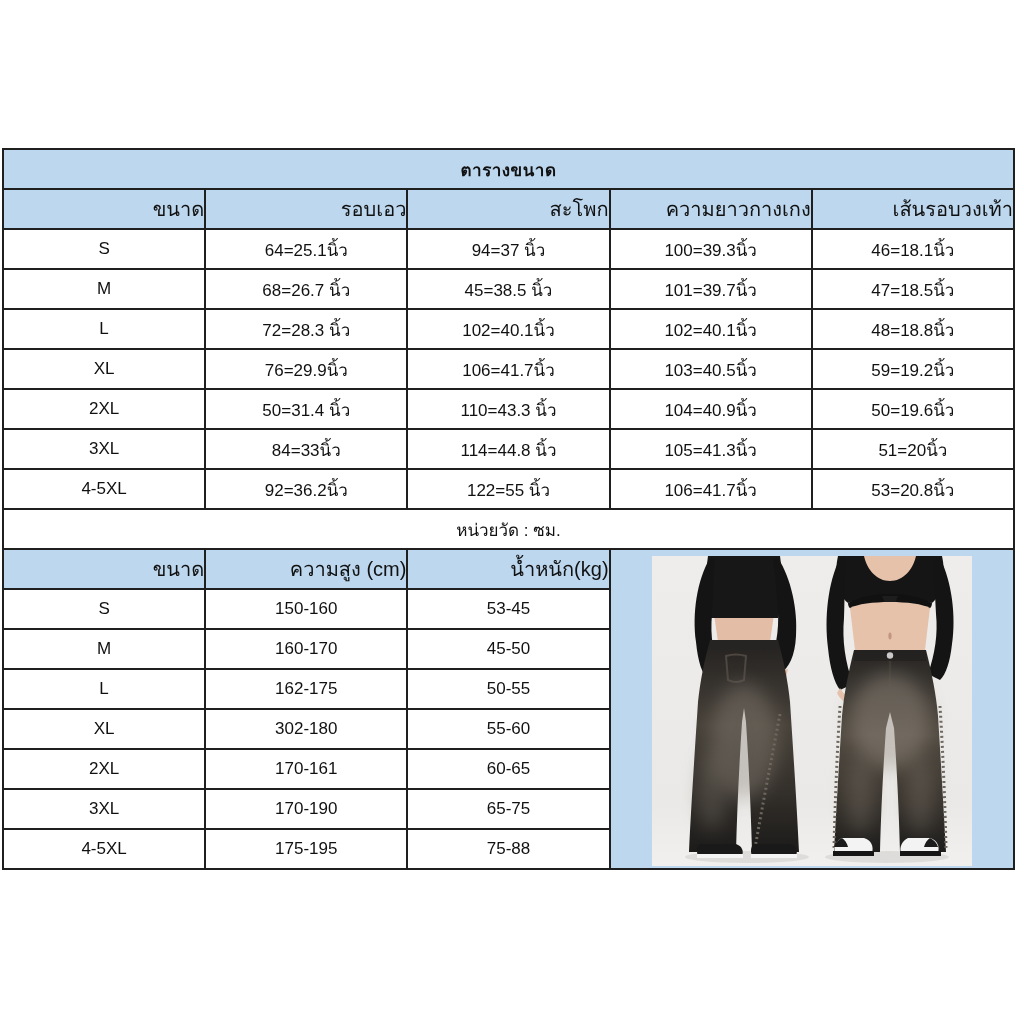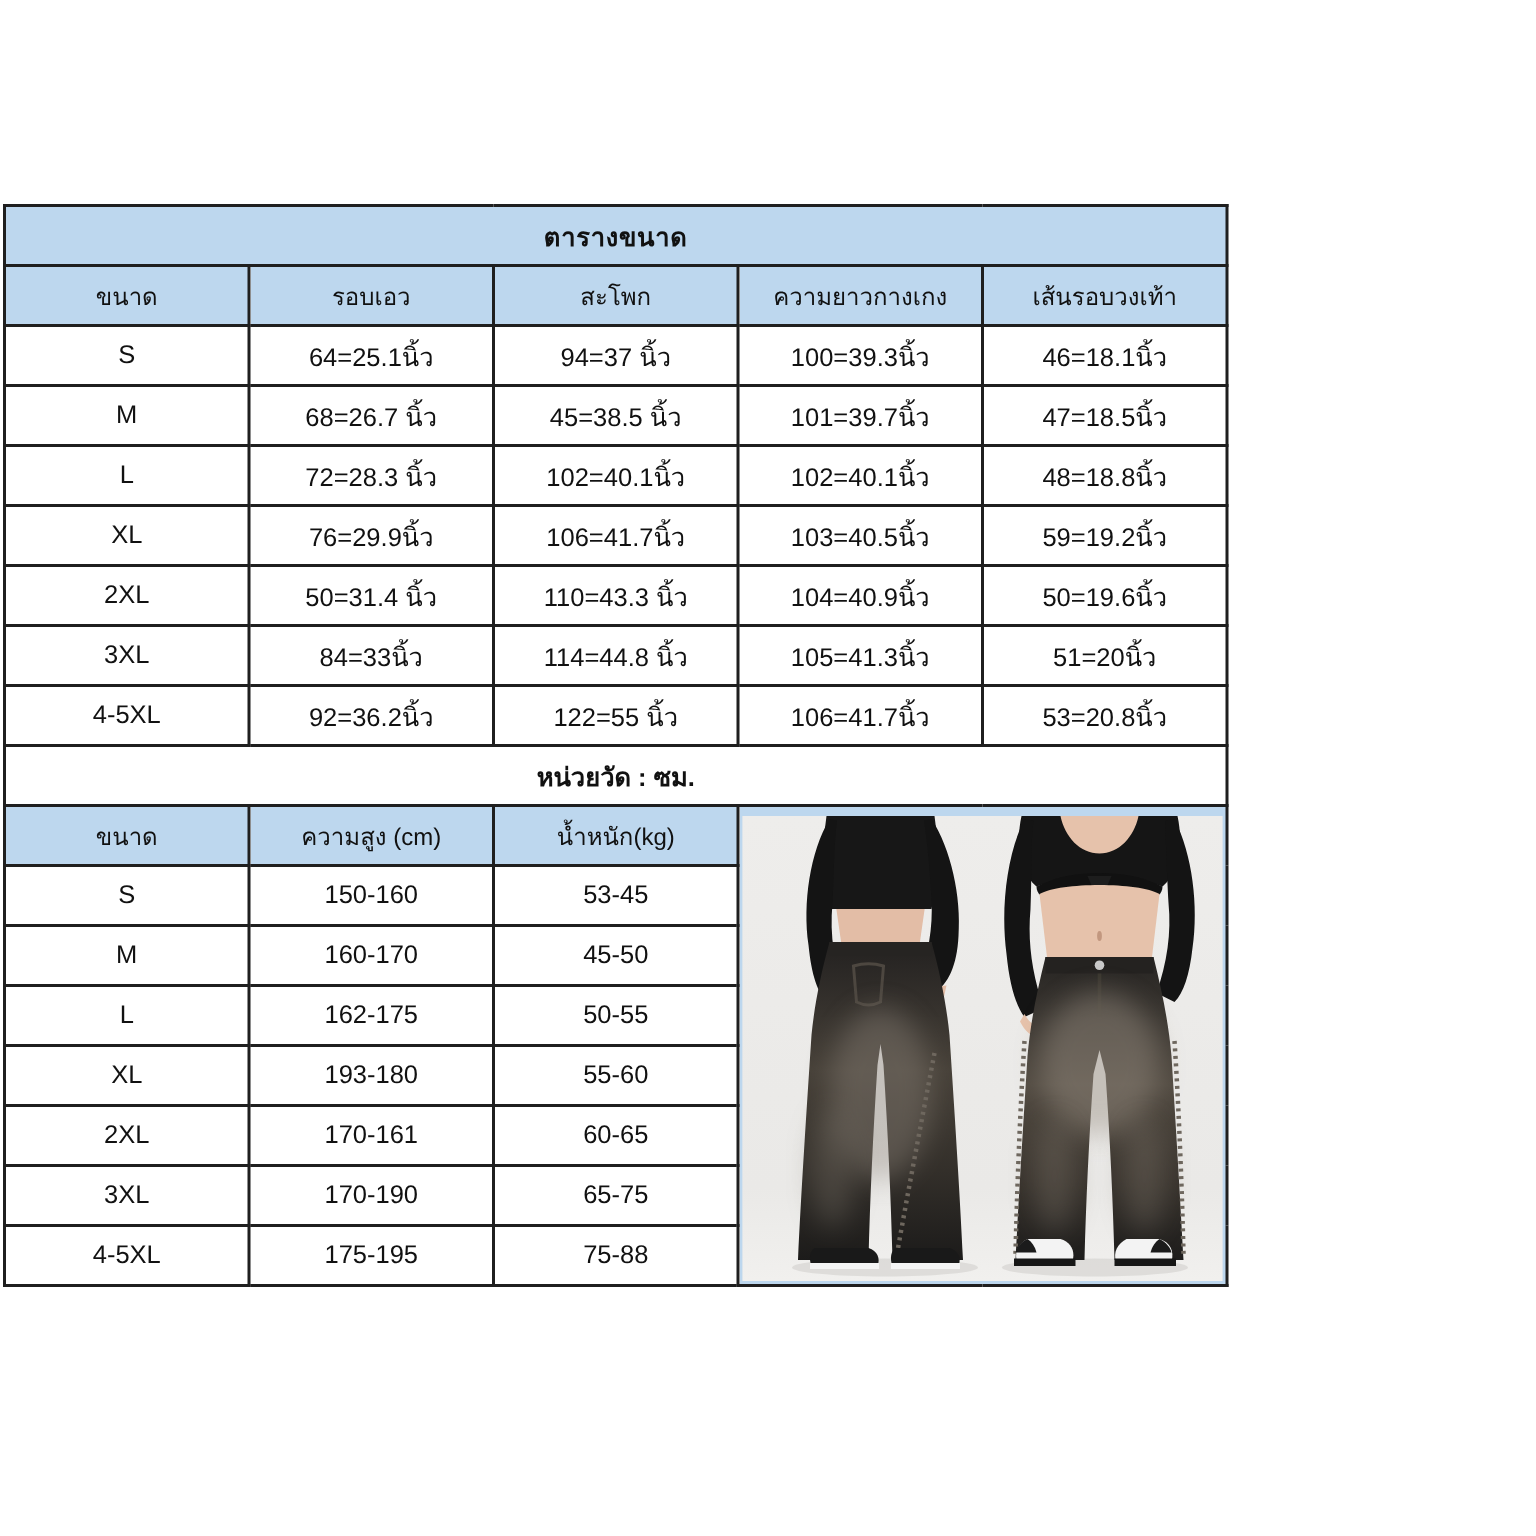--- a/index.html
+++ b/index.html
@@ -2,37 +2,37 @@
 <html><head>
 <meta charset="utf-8">
 <style>
   html,body{margin:0;padding:0;}
   body{
     width:1024px;height:1024px;position:relative;background:#ffffff;
     font-family:"Liberation Sans","DejaVu Sans",sans-serif;color:#111111;
     overflow:hidden;
   }
   table.size-chart{
-    position:absolute;left:2px;top:136px;width:817px;
+    position:absolute;left:2px;top:148px;width:1013px;
     border-collapse:collapse;table-layout:fixed;
   }
   table.size-chart td{
     border:2px solid #1f1f1f;
     text-align:center;vertical-align:middle;
     height:38px;padding:0;
     font-size:17px;color:#111111;
     overflow:hidden;white-space:nowrap;
   }
   td.title-cell{
     background:#bdd7ee;font-size:27px;font-weight:bold;letter-spacing:.5px;
   }
   tr.head-row td{
-    background:#bdd7ee;font-size:16px;font-weight:500;
-  }
-  td.unit-cell{font-size:19px;font-weight:bold;}
+    background:#bdd7ee;font-size:20px;font-weight:500;text-align:right;
+  }
+  td.unit-cell{font-size:19px;font-weight:normal;}
   td.photo-cell{
     background:#ffffff;vertical-align:top;
   }
   .photo{
     width:320px;height:310px;margin:3px auto 0 auto;
     background:#ecebe9;position:relative;
   }
   .photo svg{display:block;width:100%;height:100%;}
 </style>
 </head>
@@ -225,21 +225,21 @@
     <td>160-170</td>
     <td>45-50</td>
   </tr>
   <tr>
     <td>L</td>
     <td>162-175</td>
     <td>50-55</td>
   </tr>
   <tr>
     <td>XL</td>
-    <td>193-180</td>
+    <td>302-180</td>
     <td>55-60</td>
   </tr>
   <tr>
     <td>2XL</td>
     <td>170-161</td>
     <td>60-65</td>
   </tr>
   <tr>
     <td>3XL</td>
     <td>170-190</td>

